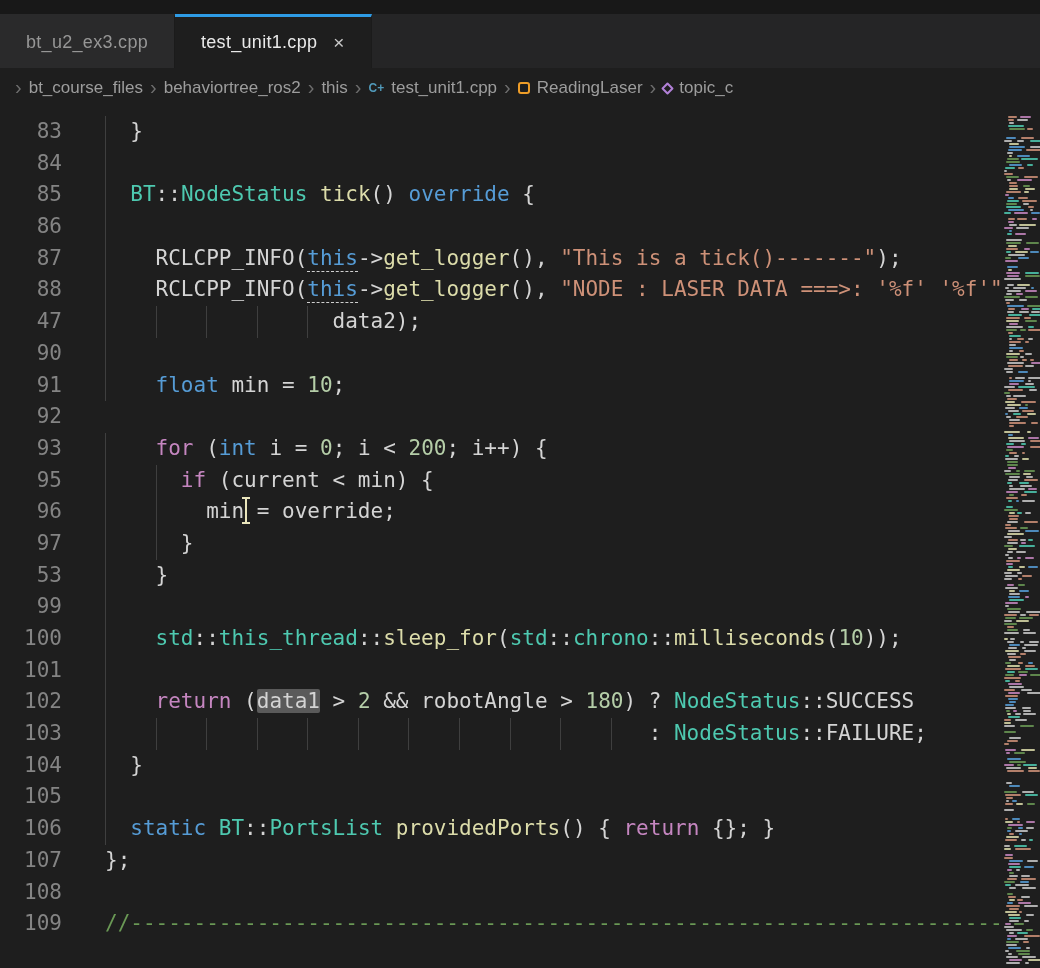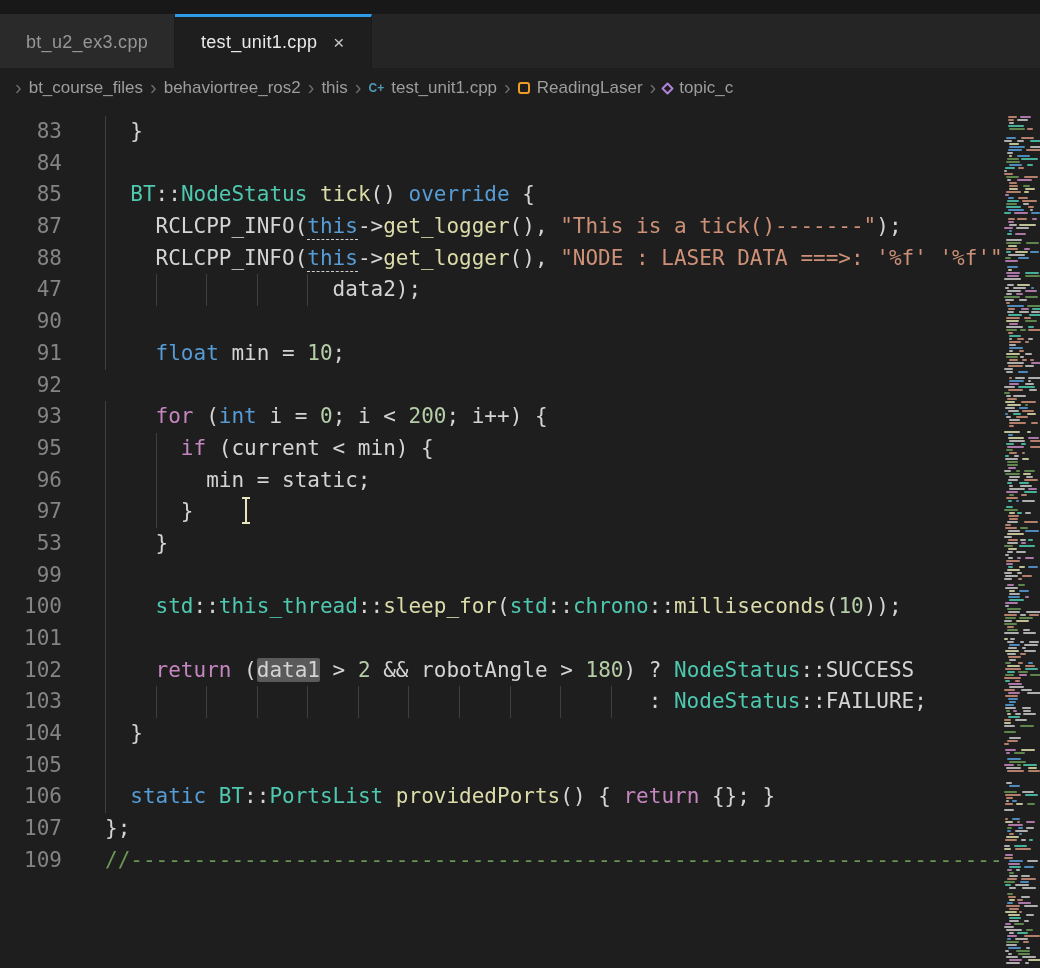--- a/index.html
+++ b/index.html
@@ -89,40 +89,42 @@
       <span class="crumb">
         <span class="bicon field-icon"></span>
         <span>topic_c</span>
       </span>
     </div>
   <div class="editor" id="editor">
     <div id="code-lines">
         <div class="line"><div class="gutter">83</div><div class="code"><span class="guide" style="left: 0px;"></span><span class="c-pl">  }</span></div></div>
         <div class="line"><div class="gutter">84</div><div class="code"><span class="guide" style="left: 0px;"></span></div></div>
         <div class="line"><div class="gutter">85</div><div class="code"><span class="guide" style="left: 0px;"></span><span class="c-pl">  </span><span class="c-ty">BT</span><span class="c-pl">::</span><span class="c-ty">NodeStatus</span><span class="c-pl"> </span><span class="c-fn">tick</span><span class="c-pl">() </span><span class="c-kw">override</span><span class="c-pl"> {</span></div></div>
+        <div class="line"><div class="gutter">86</div><div class="code"><span class="guide" style="left: 0px;"></span></div></div>
         <div class="line"><div class="gutter">87</div><div class="code"><span class="guide" style="left: 0px;"></span><span class="c-pl">    RCLCPP_INFO(</span><span class="c-kw c-ul">this</span><span class="c-pl">-&gt;</span><span class="c-fn">get_logger</span><span class="c-pl">(), </span><span class="c-st">"This is a tick()-------"</span><span class="c-pl">);</span></div></div>
         <div class="line"><div class="gutter">88</div><div class="code"><span class="guide" style="left: 0px;"></span><span class="c-pl">    RCLCPP_INFO(</span><span class="c-kw c-ul">this</span><span class="c-pl">-&gt;</span><span class="c-fn">get_logger</span><span class="c-pl">(), </span><span class="c-st">"NODE : LASER DATA ===&gt;: '%f' '%f'"</span><span class="c-pl">,</span></div></div>
         <div class="line"><div class="gutter">47</div><div class="code"><span class="guide" style="left: 0px;"></span><span class="guide" style="left: 50.575px;"></span><span class="guide" style="left: 101.15px;"></span><span class="guide" style="left: 151.725px;"></span><span class="guide" style="left: 202.3px;"></span><span class="c-pl">                  data2);</span></div></div>
         <div class="line"><div class="gutter">90</div><div class="code"><span class="guide" style="left: 0px;"></span></div></div>
         <div class="line"><div class="gutter">91</div><div class="code"><span class="guide" style="left: 0px;"></span><span class="c-pl">    </span><span class="c-kw">float</span><span class="c-pl"> min = </span><span class="c-nm">10</span><span class="c-pl">;</span></div></div>
         <div class="line"><div class="gutter">92</div></div>
         <div class="line"><div class="gutter">93</div><div class="code"><span class="guide" style="left: 0px;"></span><span class="c-pl">    </span><span class="c-ctl">for</span><span class="c-pl"> (</span><span class="c-kw">int</span><span class="c-pl"> i = </span><span class="c-nm">0</span><span class="c-pl">; i &lt; </span><span class="c-nm">200</span><span class="c-pl">; i++) {</span></div></div>
         <div class="line"><div class="gutter">95</div><div class="code"><span class="guide" style="left: 0px;"></span><span class="guide" style="left: 50.575px;"></span><span class="c-pl">      </span><span class="c-ctl">if</span><span class="c-pl"> (current &lt; min) {</span></div></div>
-        <div class="line"><div class="gutter">96</div><div class="code"><span class="guide" style="left: 0px;"></span><span class="guide" style="left: 50.575px;"></span><span class="c-pl">        min = static;</span></div></div>
+        <div class="line"><div class="gutter">96</div><div class="code"><span class="guide" style="left: 0px;"></span><span class="guide" style="left: 50.575px;"></span><span class="c-pl">        min = override;</span></div></div>
         <div class="line"><div class="gutter">97</div><div class="code"><span class="guide" style="left: 0px;"></span><span class="guide" style="left: 50.575px;"></span><span class="c-pl">      }</span></div></div>
         <div class="line"><div class="gutter">53</div><div class="code"><span class="guide" style="left: 0px;"></span><span class="c-pl">    }</span></div></div>
         <div class="line"><div class="gutter">99</div><div class="code"><span class="guide" style="left: 0px;"></span></div></div>
         <div class="line"><div class="gutter">100</div><div class="code"><span class="guide" style="left: 0px;"></span><span class="c-pl">    </span><span class="c-ty">std</span><span class="c-pl">::</span><span class="c-ty">this_thread</span><span class="c-pl">::</span><span class="c-fn">sleep_for</span><span class="c-pl">(</span><span class="c-ty">std</span><span class="c-pl">::</span><span class="c-ty">chrono</span><span class="c-pl">::</span><span class="c-fn">milliseconds</span><span class="c-pl">(</span><span class="c-nm">10</span><span class="c-pl">));</span></div></div>
         <div class="line"><div class="gutter">101</div><div class="code"><span class="guide" style="left: 0px;"></span></div></div>
         <div class="line"><div class="gutter">102</div><div class="code"><span class="guide" style="left: 0px;"></span><span class="c-pl">    </span><span class="c-ctl">return</span><span class="c-pl"> (</span><span class="c-hl">data1</span><span class="c-pl"> &gt; </span><span class="c-nm">2</span><span class="c-pl"> &amp;&amp; robotAngle &gt; </span><span class="c-nm">180</span><span class="c-pl">) ? </span><span class="c-ty">NodeStatus</span><span class="c-pl">::SUCCESS</span></div></div>
         <div class="line"><div class="gutter">103</div><div class="code"><span class="guide" style="left: 0px;"></span><span class="guide" style="left: 50.575px;"></span><span class="guide" style="left: 101.15px;"></span><span class="guide" style="left: 151.725px;"></span><span class="guide" style="left: 202.3px;"></span><span class="guide" style="left: 252.875px;"></span><span class="guide" style="left: 303.45px;"></span><span class="guide" style="left: 354.025px;"></span><span class="guide" style="left: 404.6px;"></span><span class="guide" style="left: 455.175px;"></span><span class="guide" style="left: 505.75px;"></span><span class="c-pl">                                           : </span><span class="c-ty">NodeStatus</span><span class="c-pl">::FAILURE;</span></div></div>
         <div class="line"><div class="gutter">104</div><div class="code"><span class="guide" style="left: 0px;"></span><span class="c-pl">  }</span></div></div>
         <div class="line"><div class="gutter">105</div><div class="code"><span class="guide" style="left: 0px;"></span></div></div>
         <div class="line"><div class="gutter">106</div><div class="code"><span class="guide" style="left: 0px;"></span><span class="c-pl">  </span><span class="c-kw">static</span><span class="c-pl"> </span><span class="c-ty">BT</span><span class="c-pl">::</span><span class="c-ty">PortsList</span><span class="c-pl"> </span><span class="c-fn">providedPorts</span><span class="c-pl">() { </span><span class="c-ctl">return</span><span class="c-pl"> {}; }</span></div></div>
         <div class="line"><div class="gutter">107</div><div class="code"><span class="c-pl">};</span></div></div>
+        <div class="line"><div class="gutter">108</div><div class="code"></div></div>
         <div class="line"><div class="gutter">109</div><div class="code"><span class="c-cm">//--------------------------------------------------------------------------</span></div></div>
       </div>
   </div>
   <div class="minimap" id="minimap">
       <div class="mbar" style="left: 5px; top: 8px; width: 8.6773px; background: rgb(206, 145, 120);"></div>
       <div class="mbar" style="left: 16.8769px; top: 8px; width: 10.7466px; background: rgb(197, 134, 192);"></div>
       <div class="mbar" style="left: 5px; top: 11px; width: 5.75992px; background: rgb(206, 145, 120);"></div>
       <div class="mbar" style="left: 14.2262px; top: 11px; width: 10.4864px; background: rgb(200, 200, 200);"></div>
       <div class="mbar" style="left: 6px; top: 14px; width: 5.0112px; background: rgb(200, 200, 200);"></div>
       <div class="mbar" style="left: 5px; top: 17px; width: 15.7812px; background: rgb(78, 201, 176);"></div>

